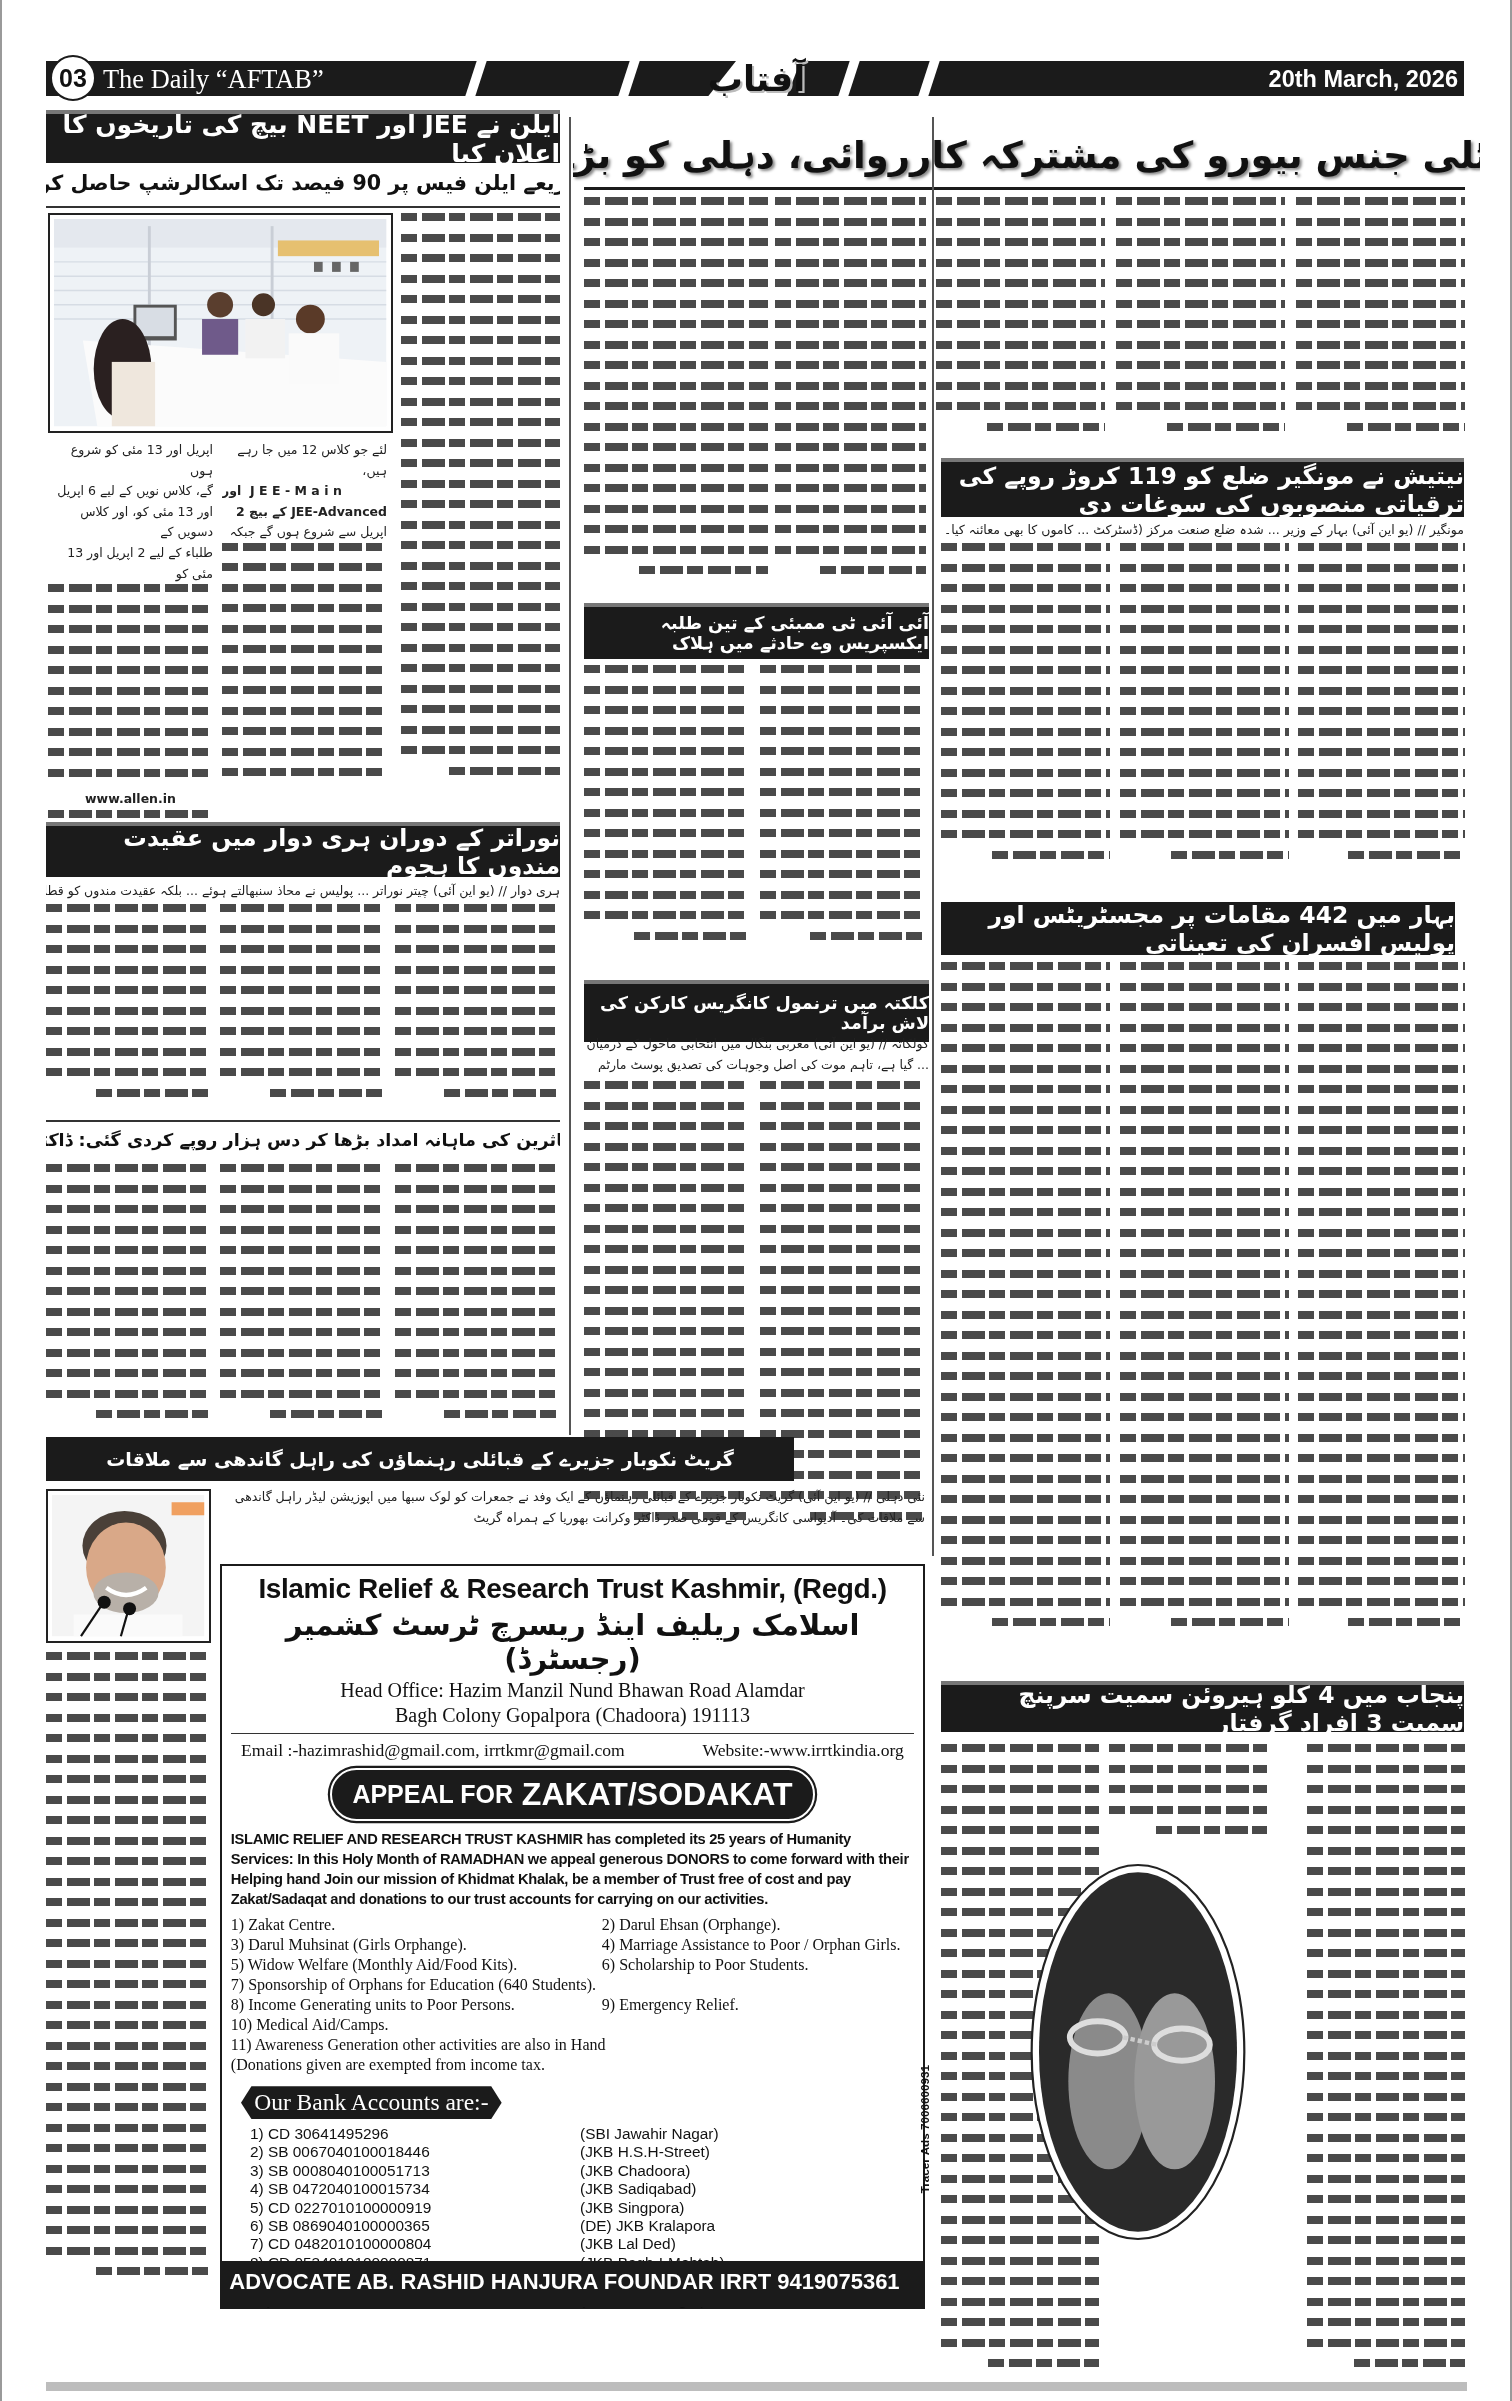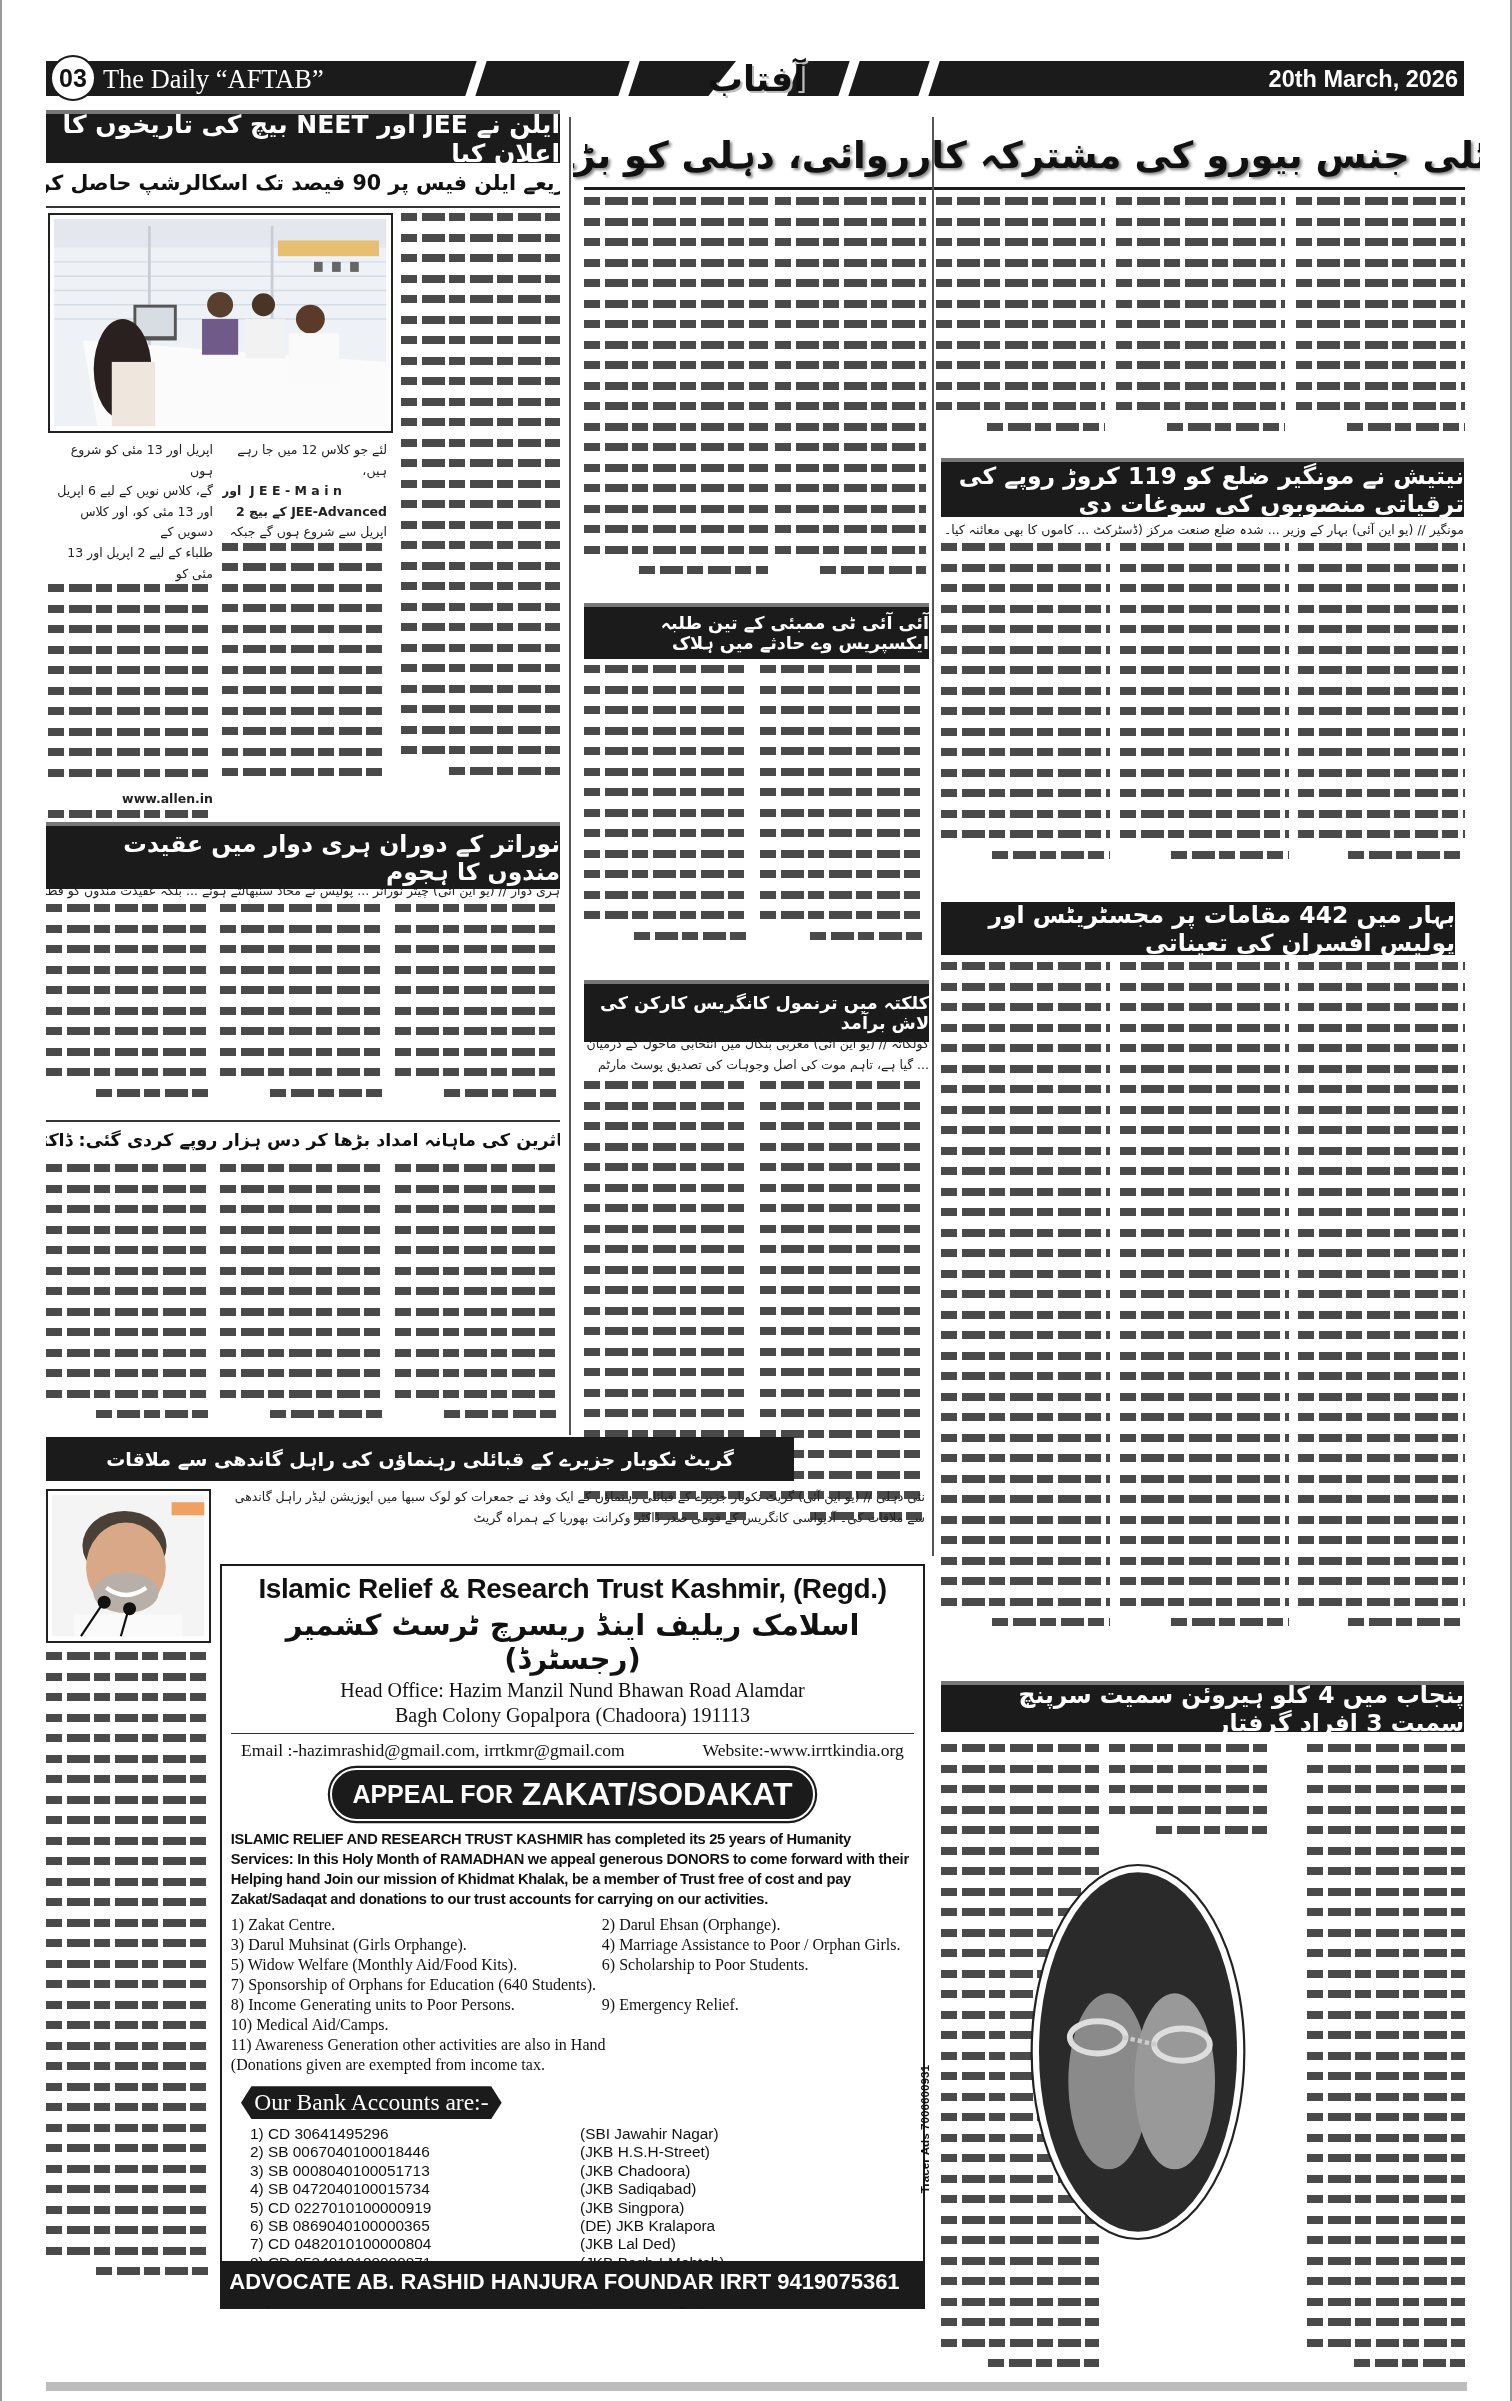--- a/index.html
+++ b/index.html
@@ -127,21 +127,21 @@
   <div class="line"></div>
     <div class="line"></div>
     <div class="line"></div>
     <div class="line"></div>
     <div class="line"></div>
     <div class="line"></div>
     <div class="line"></div>
     <div class="line"></div>
     <div class="line"></div>
     <div class="line"></div>
-  <div class="col-text" style="text-align:right;font-weight:700;">www.allen.in</div>
+  <div class="col-text" style="text-align:center;font-weight:700;">www.allen.in</div>
   <div class="line"></div>
 </div>
 <div class="abs col urdu" style="left:222px;top:440px;width:165px;height:382px;">
   <div class="col-text">لئے جو کلاس 12 میں جا رہے ہیں،</div>
   <div class="col-text" style="font-weight:700;letter-spacing:4.4px;text-align:left;">JEE-Main اور</div>
   <div class="col-text" style="font-weight:700;">JEE-Advanced کے بیچ 2</div>
   <div class="col-text">اپریل سے شروع ہوں گے جبکہ</div>
   <div class="line"></div>
     <div class="line"></div>
     <div class="line"></div>
@@ -361,21 +361,21 @@
     <div class="line"></div>
     <div class="line"></div>
     <div class="line"></div>
     <div class="line"></div>
     <div class="line"></div>
     <div class="line"></div>
     <div class="line"></div>
     <div class="line short"></div>
 </div>
 
-<div class="abs hbox" style="left:46px;top:822px;width:514px;height:67px;font-size:23.5px;">
+<div class="abs hbox" style="left:46px;top:822px;width:514px;height:55px;font-size:23.5px;">
   <span>نوراتر کے دوران ہری دوار میں عقیدت مندوں کا ہجوم</span>
 </div>
 <div class="abs col urdu col-text" style="left:46px;top:881px;width:514px;height:19px;white-space:nowrap;">ہری دوار // (یو این آئی) چیتر نوراتر ... پولیس نے محاذ سنبھالتے ہوئے ... بلکہ عقیدت مندوں کو قطار میں رکھ کر</div>
 <div class="abs col" style="left:46px;top:904px;width:165px;height:213px;">
   <div class="line"></div>
     <div class="line"></div>
     <div class="line"></div>
     <div class="line"></div>
     <div class="line"></div>
     <div class="line"></div>

